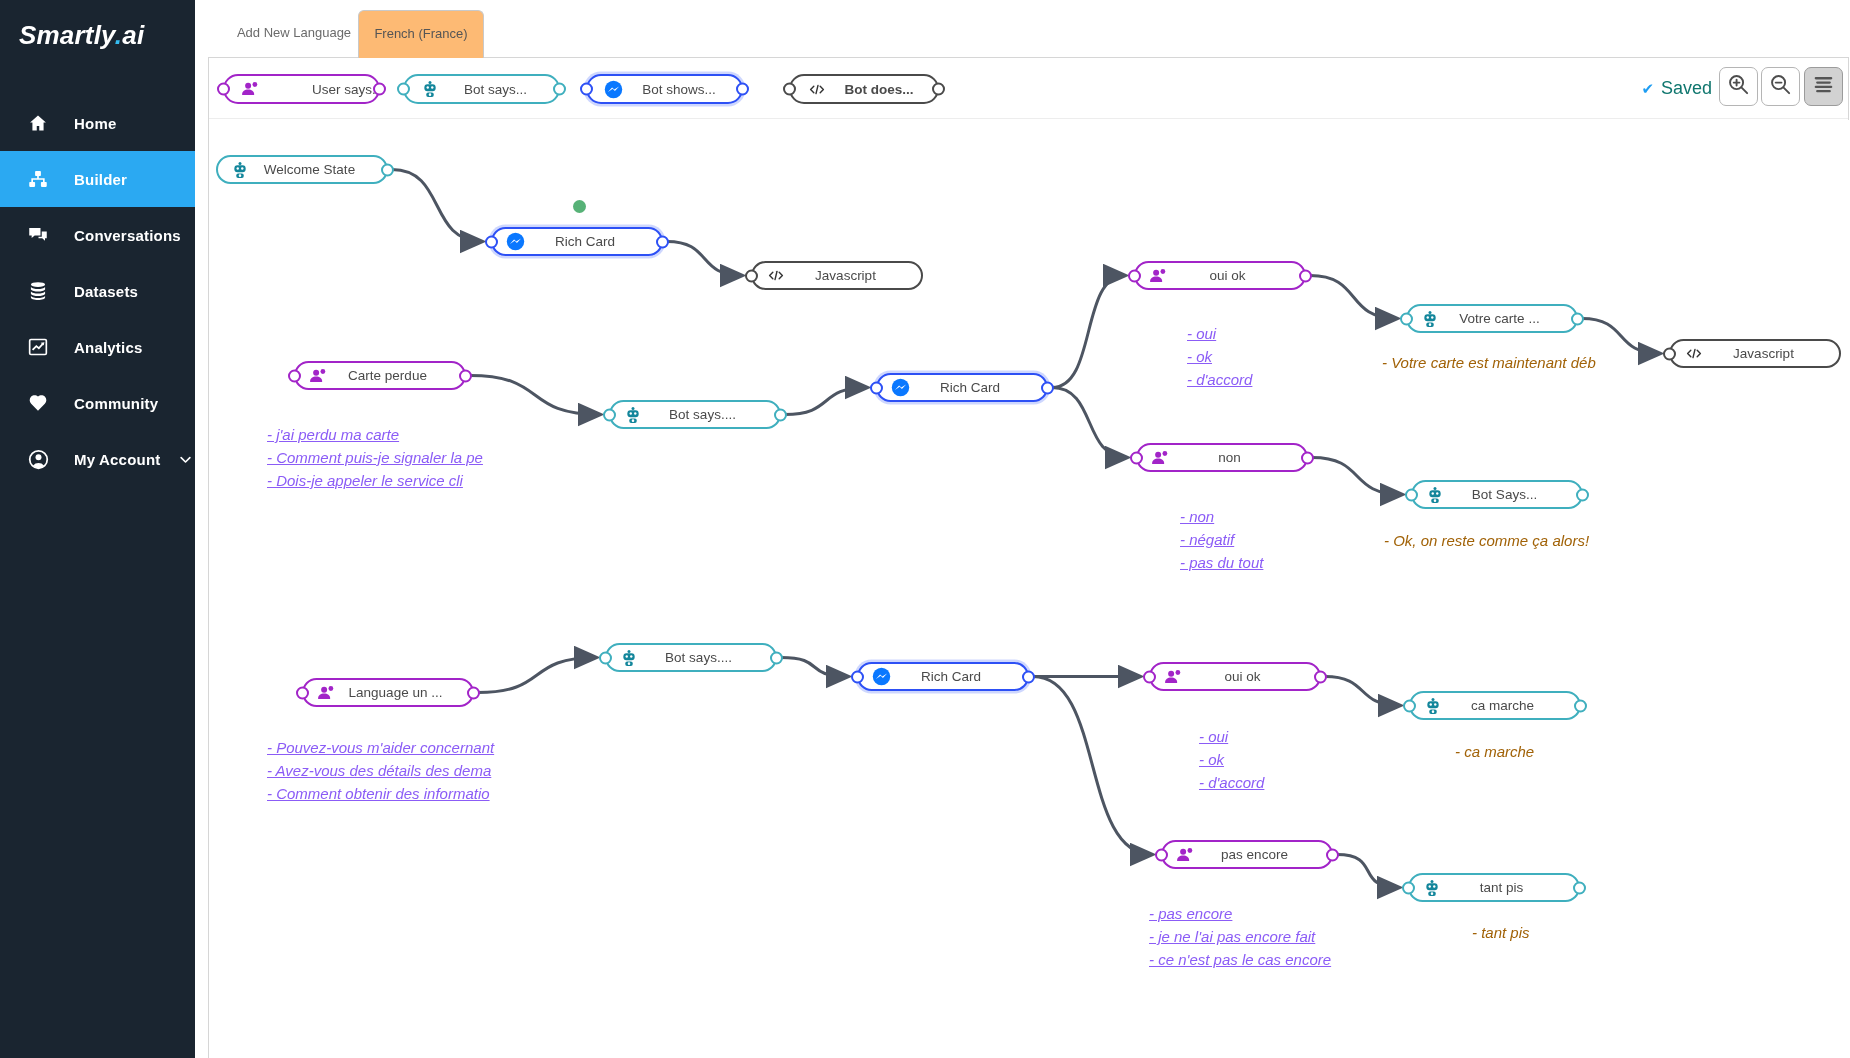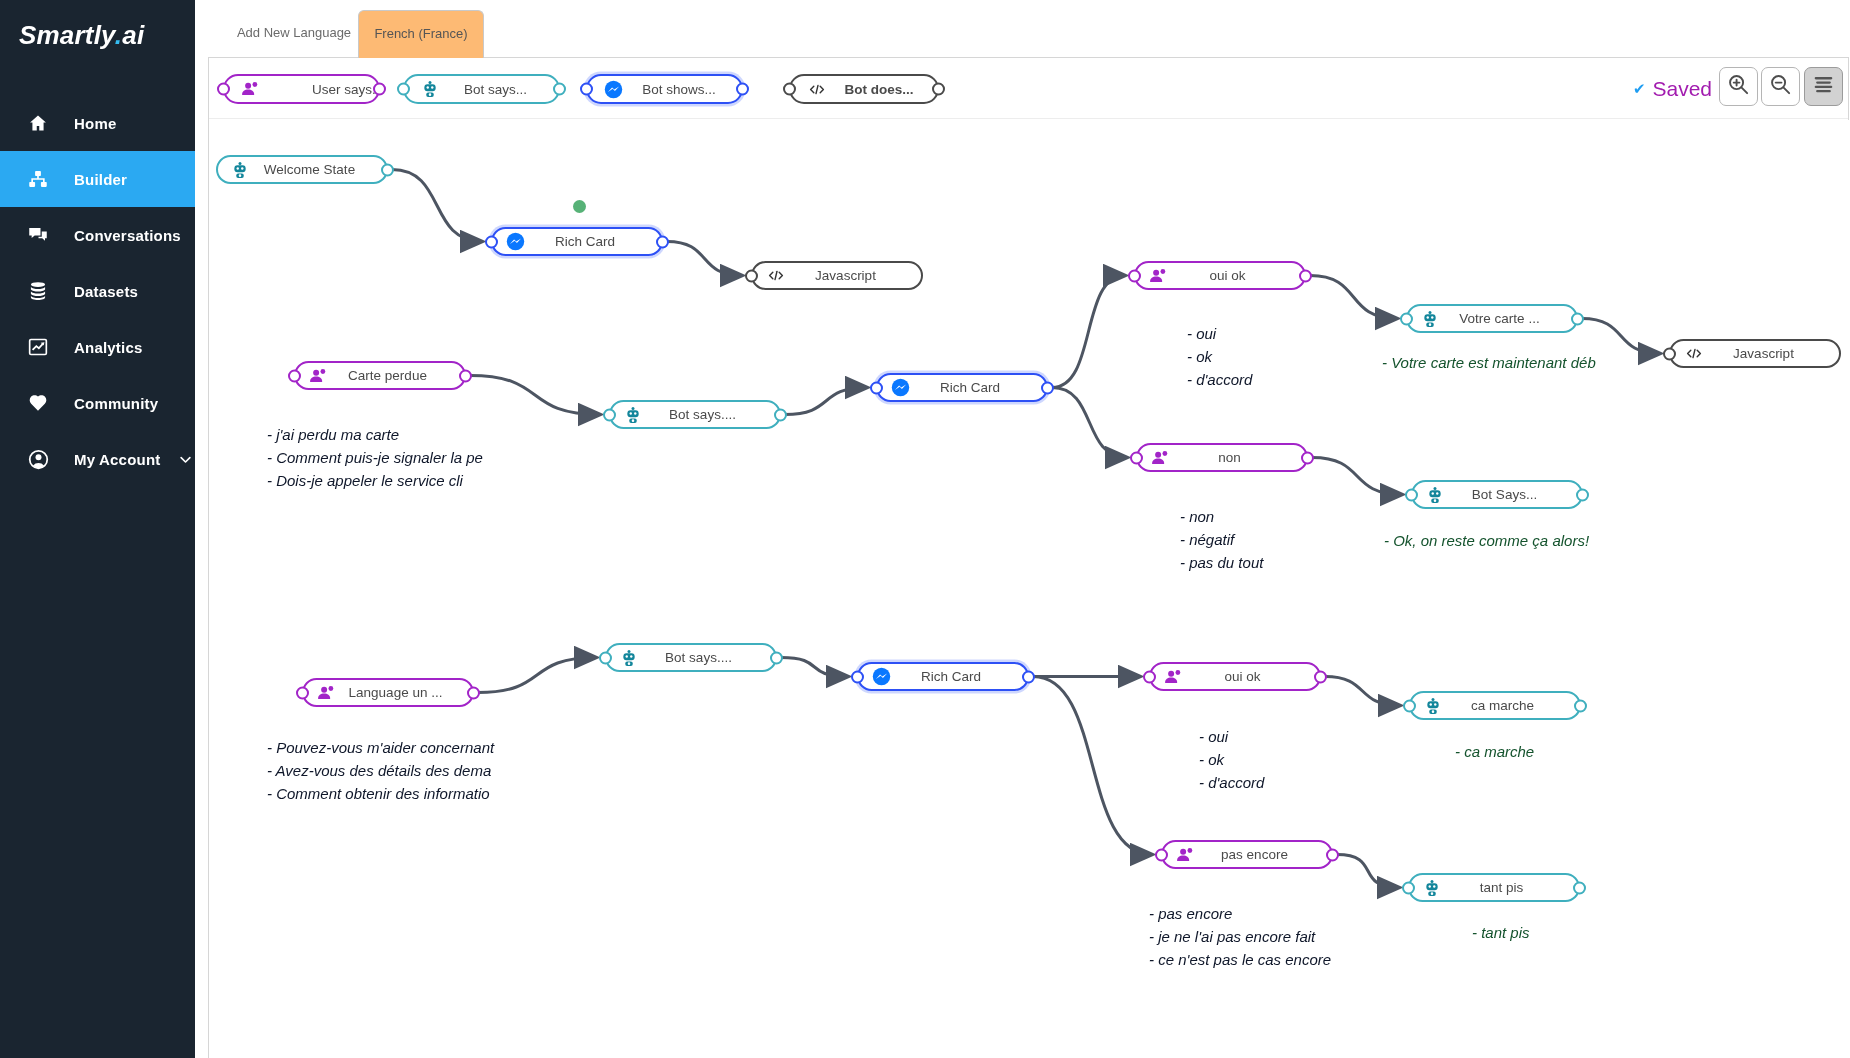--- a/index.html
+++ b/index.html
@@ -35,36 +35,36 @@
   .pport.l { left:-8px; } .pport.r { right:-8px; }
 
   .c-user   { border-color:#A224C8 !important; }
   .c-bot    { border-color:#3FAFBE !important; }
   .c-show   { border-color:#2D50F5 !important; }
   .c-code   { border-color:#4a4a4a !important; }
   .pill.c-show, .node.c-show { box-shadow:0 0 0 2.5px rgba(80,110,250,.28); }
 
   .saved { position:absolute; right:136px; top:0; height:61px; display:flex; align-items:center; gap:7px; }
   .saved .chk { color:#1E9DF2; font-size:15px; }
-  .saved .slabel { color:#a21caf; font-size:21px; }
+  .saved .slabel { color:#0f766e; font-size:18px; }
   .ctl-btn { position:absolute; top:9px; width:39px; height:39px; background:#fff; border:1.5px solid #b5b5b5; border-radius:7px; display:flex; align-items:center; justify-content:center; cursor:pointer; }
   .ctl-btn.b1 { right:90px; } .ctl-btn.b2 { right:48px; }
   .ctl-btn.b3 { right:5px; background:#d2d2d2; border-color:#9b9b9b; }
 
   
   .canvas { position:absolute; left:1px; top:62px; width:1639px; height:938px; background:#fff; overflow:hidden; }
   .edges { position:absolute; left:0; top:0; pointer-events:none; }
 
   .node { position:absolute; width:172px; height:29px; background:#fff; border:2px solid #999; border-radius:16px; display:flex; align-items:center; cursor:pointer; z-index:2; }
   .node .nicon { margin-left:13px; display:flex; align-items:center; }
   .node .nlabel { flex:1; text-align:center; font-size:13.5px; color:#4a4a4a; padding-right:16px; white-space:nowrap; }
 
   .ann { position:absolute; font-style:italic; font-size:15px; line-height:23px; font-weight:500; white-space:nowrap; z-index:1; }
-  .ann.purple { color:#0f172a; }
-  .ann.blue { color:#14532d; }
+  .ann.purple { color:#8b5cf6;text-decoration:underline; }
+  .ann.blue { color:#a16207; }
 
   .green-dot { position:absolute; width:13px; height:13px; border-radius:50%; background:#57B277; z-index:1; }
 </style>
 </head>
 <body>
 
 <div class="sidebar">
   <div class="logo">
     <span id="logo-icon-slot"></span>
     <span class="logo-text"><span>Smartly</span><span class="dot">.</span><span>ai</span></span>

